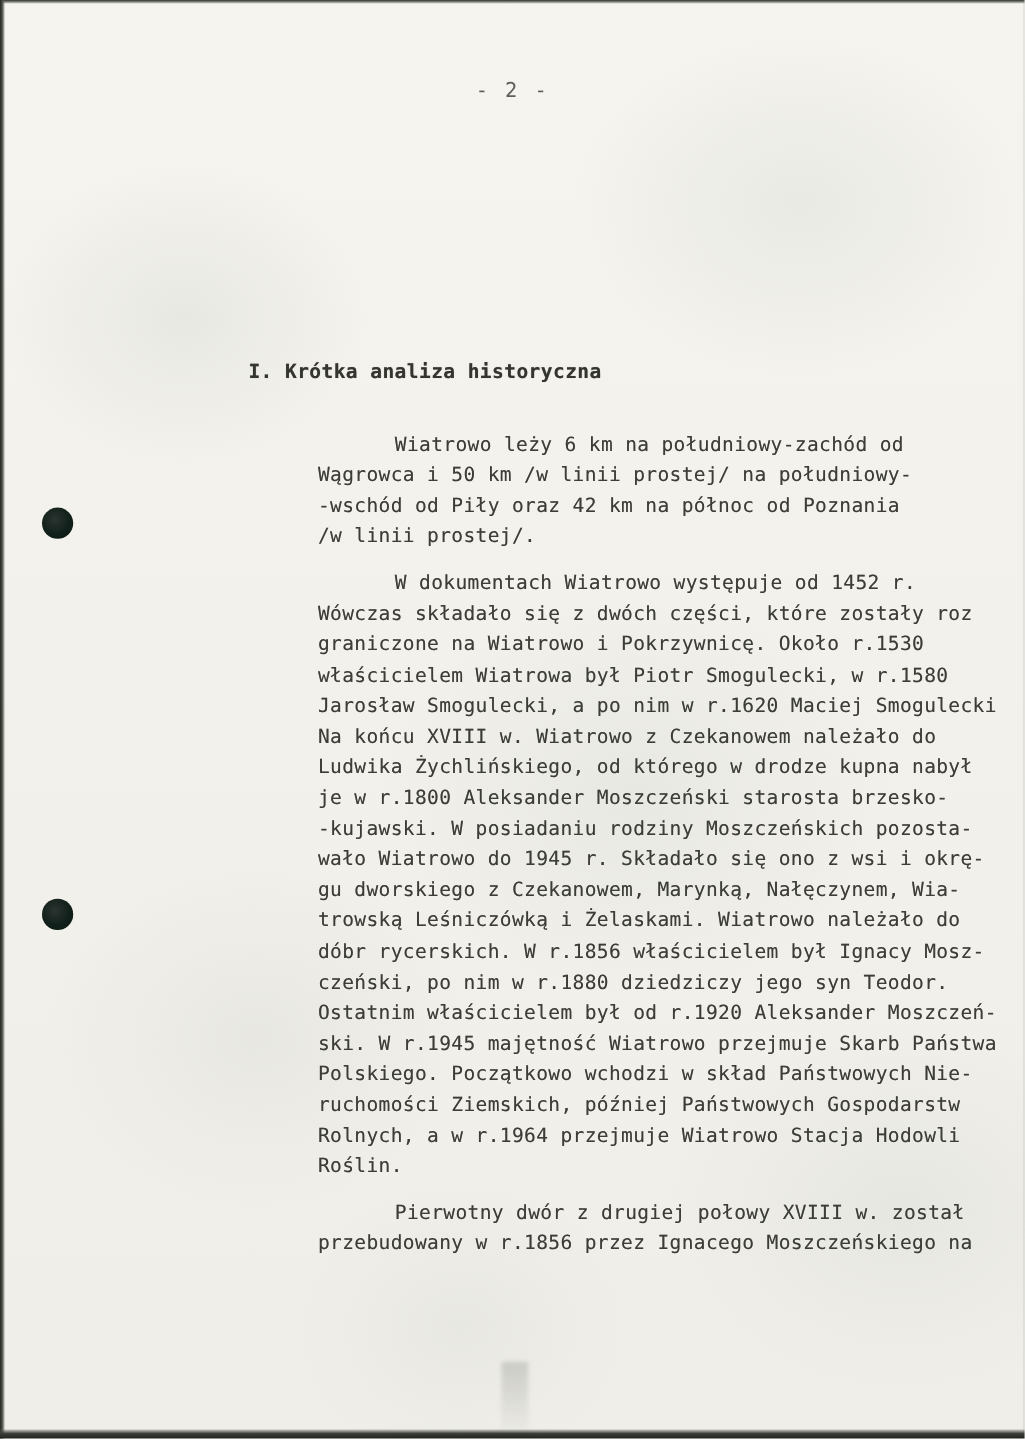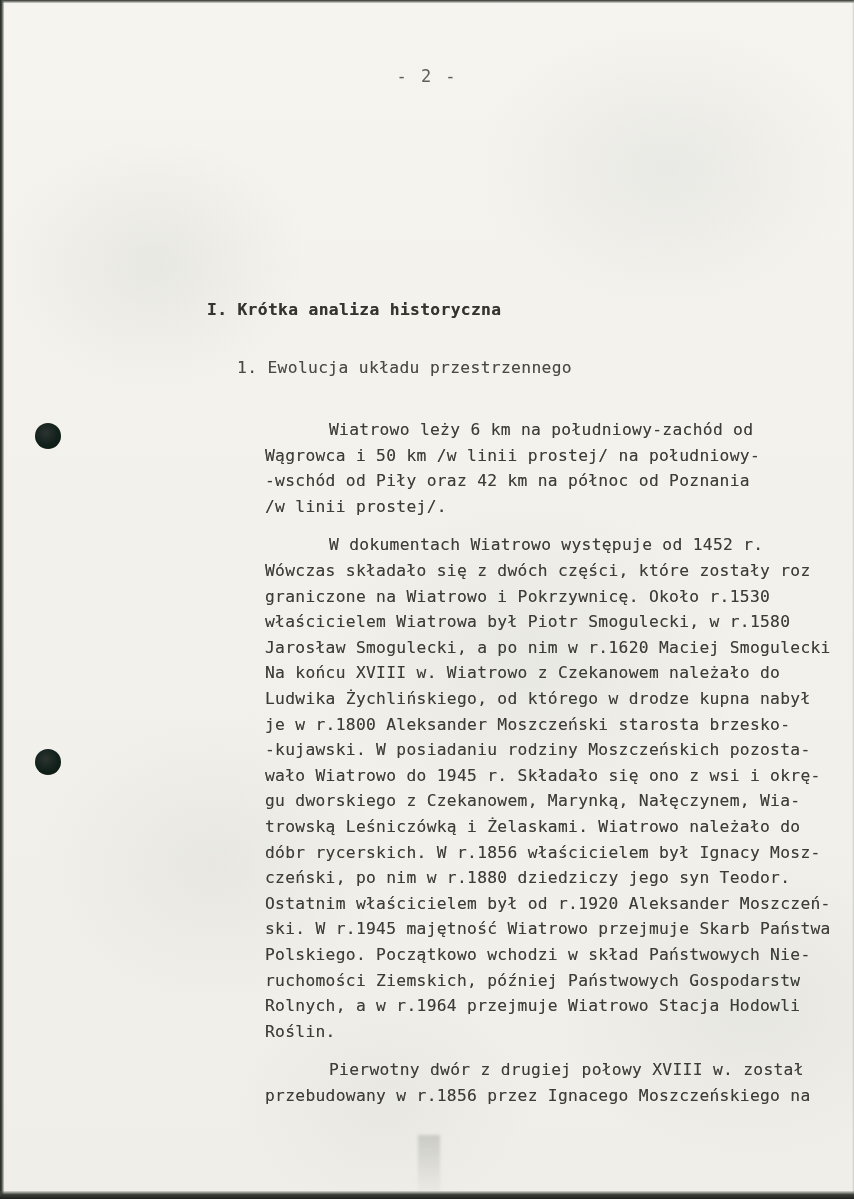--- a/index.html
+++ b/index.html
@@ -132,21 +132,20 @@
   <div class="punch" id="punch-2"></div>
 
   <div class="smudge"></div>
 
   <div class="folio">-  2  -</div>
 
   <div class="content">
 
     <div class="heading-1">I. Krótka analiza historyczna</div>
 
-    <div class="heading-2">1. Ewolucja układu przestrzennego</div>
 
     <div class="para">
       <div class="line indent">Wiatrowo leży 6 km na południowy-zachód od</div>
       <div class="line">Wągrowca i 50 km /w linii prostej/ na południowy-</div>
       <div class="line">-wschód od Piły oraz 42 km na północ od Poznania</div>
       <div class="line">/w linii prostej/.</div>
     </div>
 
     <div class="para">
       <div class="line indent">W dokumentach Wiatrowo występuje od 1452 r.</div>

